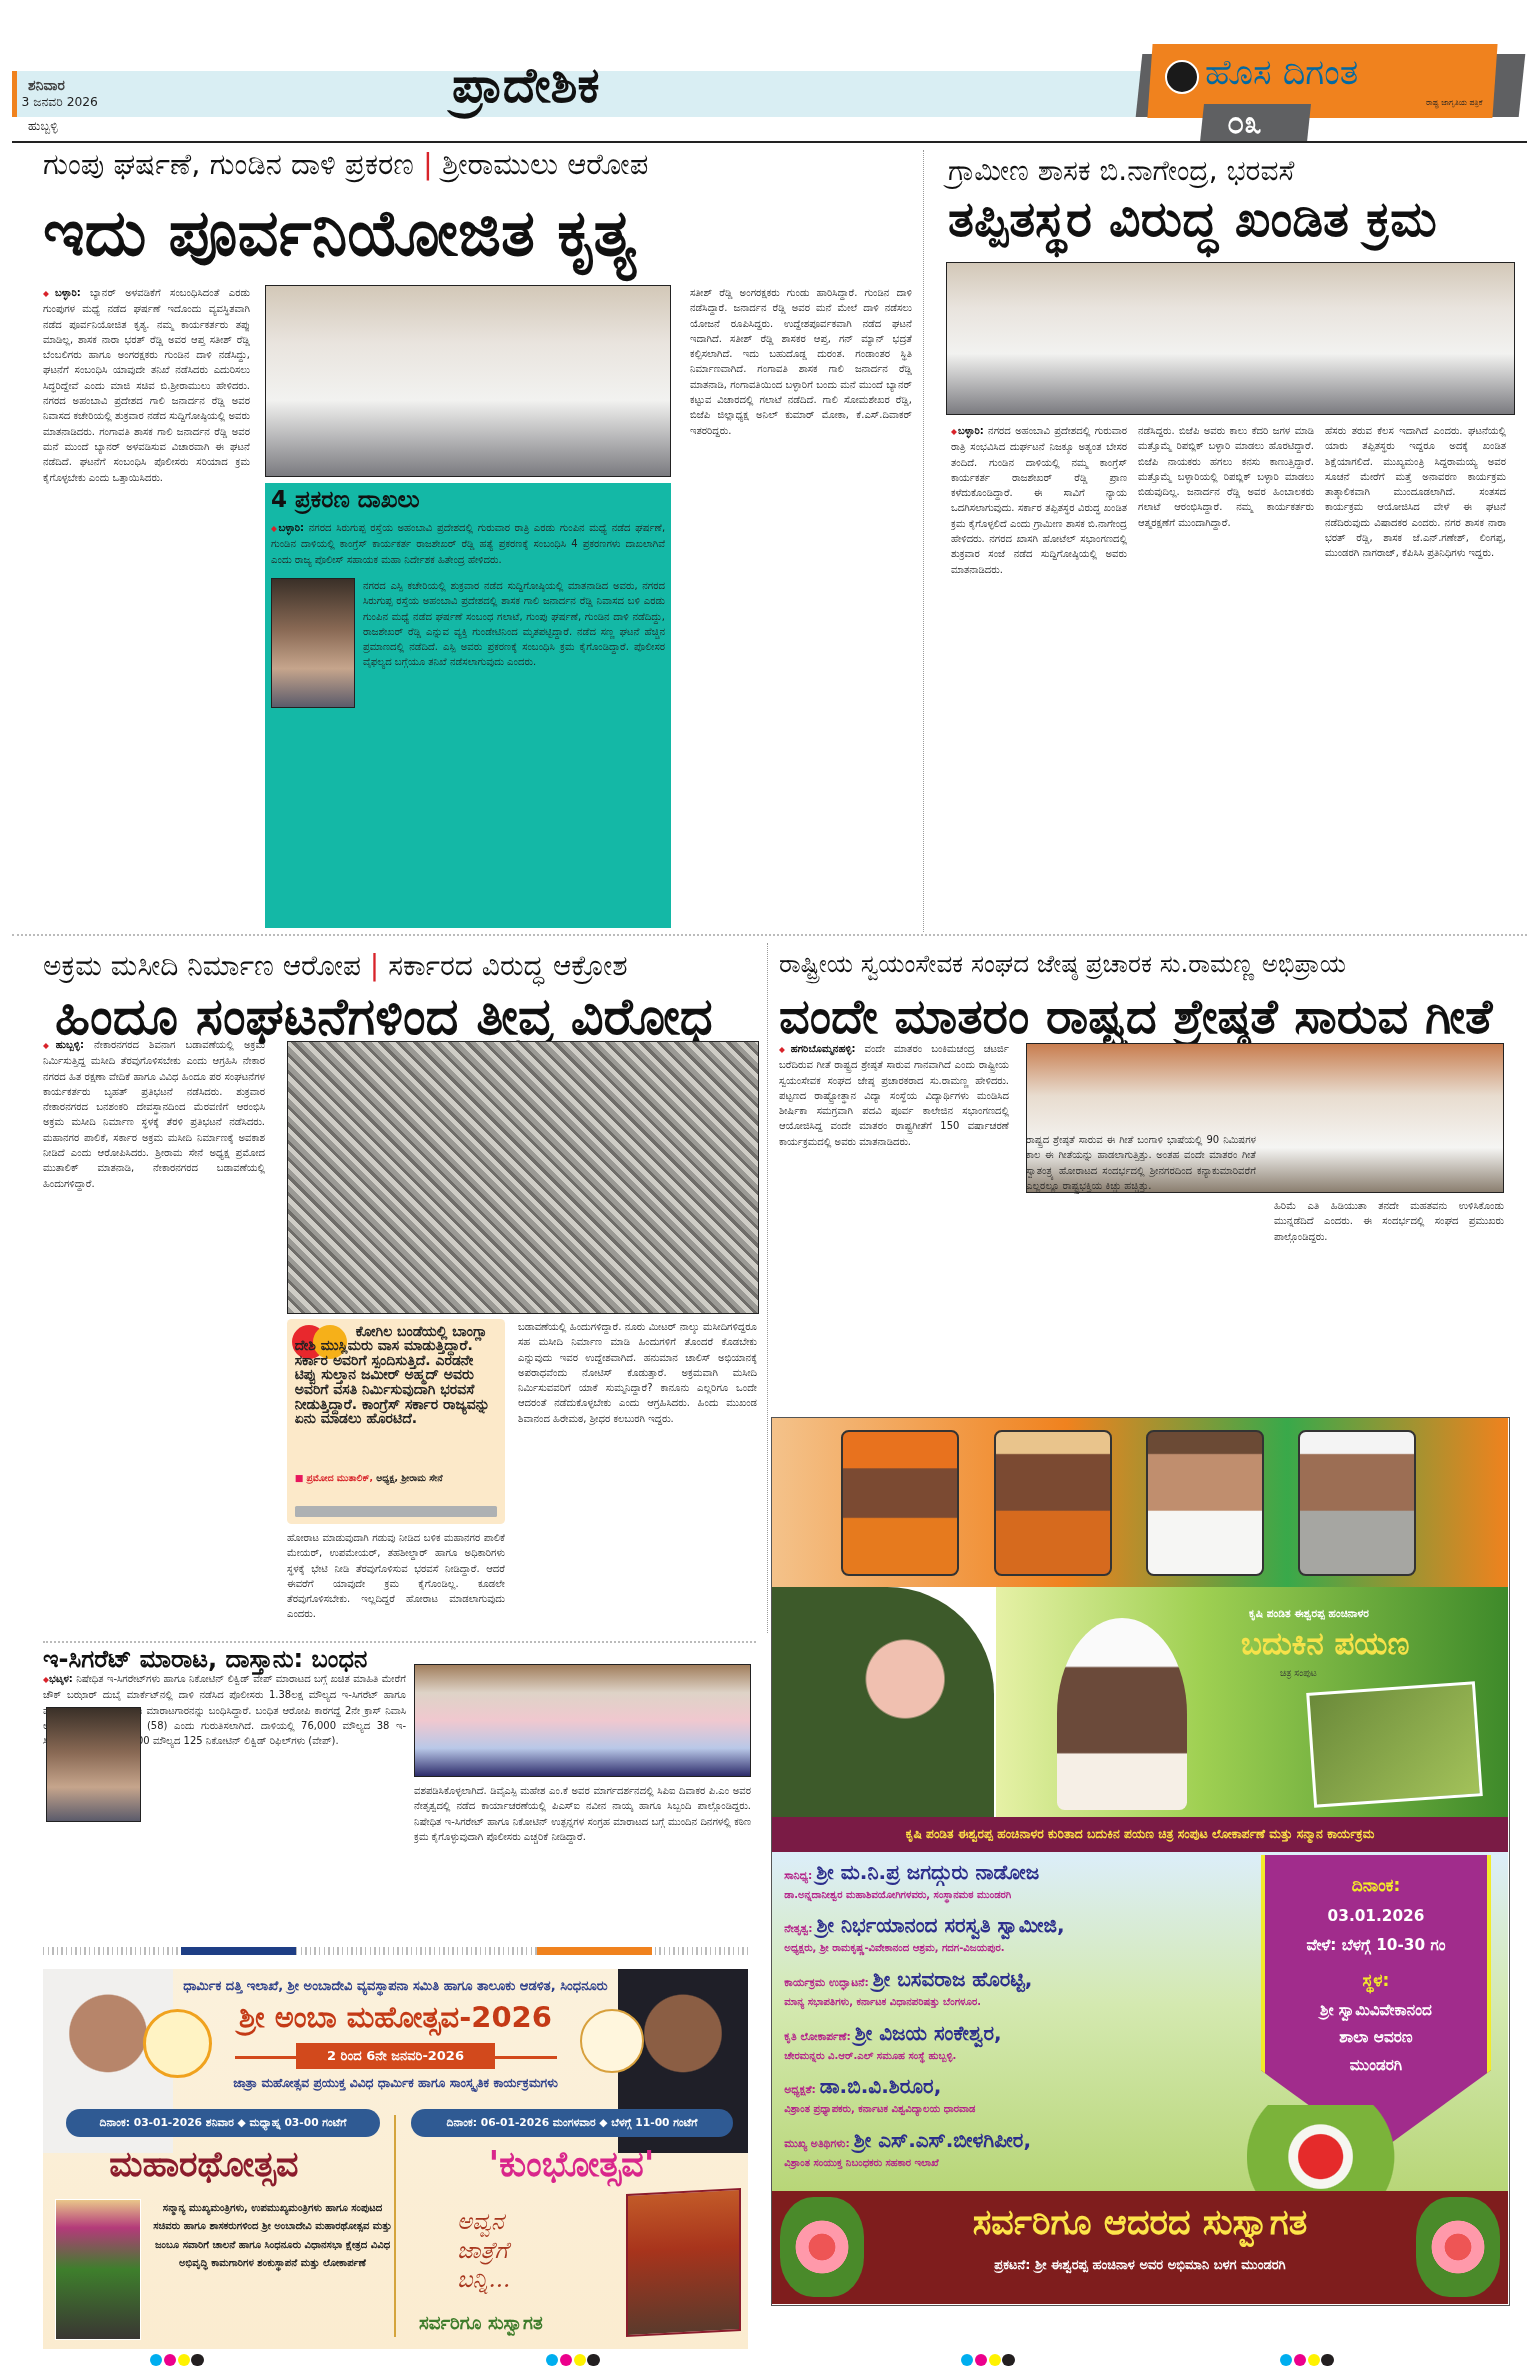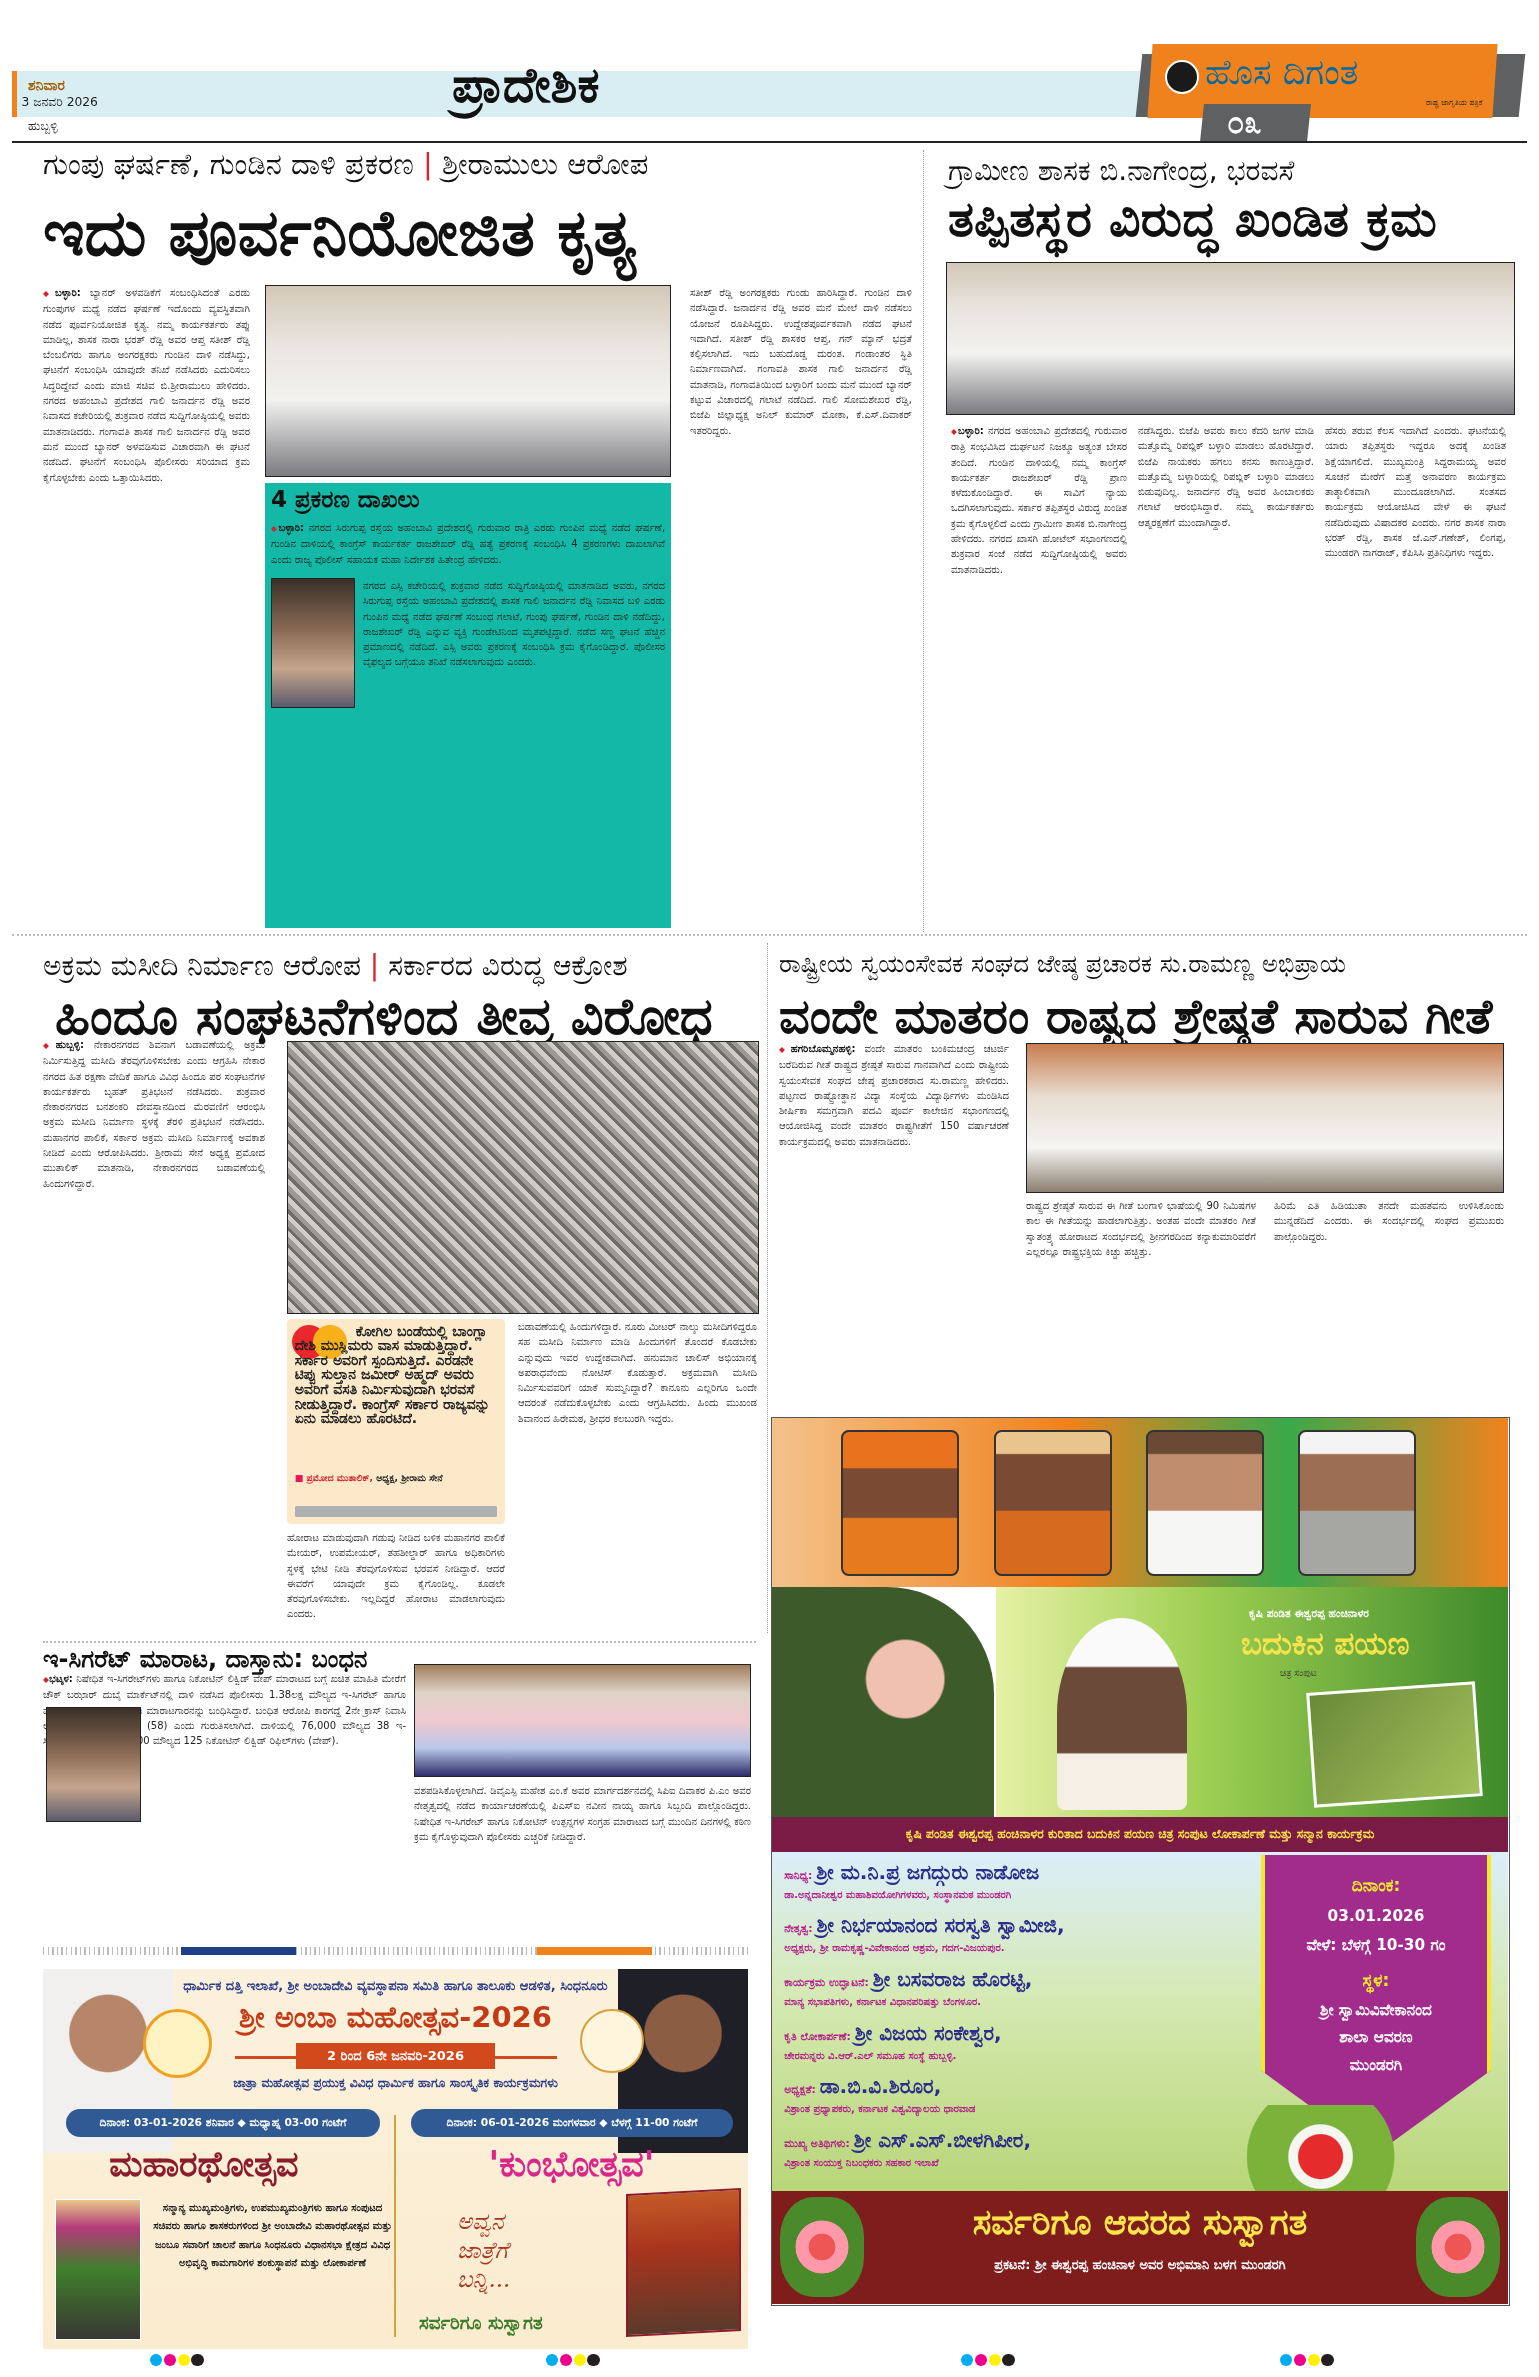--- a/index.html
+++ b/index.html
@@ -3,21 +3,21 @@
 <meta charset="utf-8">
 <style>
   * { box-sizing: border-box; margin: 0; padding: 0; }
   html, body { width: 1539px; height: 2377px; background: #fff; overflow: hidden; }
   body { font-family: "DejaVu Sans", sans-serif; color: #111; position: relative; }
   .abs { position: absolute; }
 
   
   .mast-band { left: 12.3px; top: 71px; width: 1150px; height: 46px; background: #d9eef3; }
   .mast-stripe { left: 12.3px; top: 71px; width: 4.6px; height: 46px; background: #f0821e; }
-  .mast-day { left: 28px; top: 77px; font-size: 14px; font-weight: bold; color: #a16207; }
+  .mast-day { left: 28px; top: 77px; font-size: 14px; font-weight: bold; color: #404040; }
   .mast-date { left: 21.5px; top: 95px; font-size: 12.3px; color: #222; }
   .mast-city { left: 28px; top: 119px; font-size: 12.3px; color: #222; }
   .mast-section { left: 452px; top: 61px; font-size: 49px; font-weight: bold; color: #111; line-height: 1; }
   .mast-rule { left: 12.3px; top: 141px; width: 1515px; height: 1.5px; background: #222; }
   .logo-back { left: 1139px; top: 54px; width: 383px; height: 63px; background: #5f6062; transform: skewX(-6deg); }
   .logo-box { left: 1150px; top: 44px; width: 345px; height: 74px; background: #f0821e; transform: skewX(-4deg); }
   .logo-emblem { left: 1165px; top: 60px; width: 34px; height: 34px; border-radius: 50%; background: #1a1a1a; border: 2.3px solid #fff; }
   .logo-title { left: 1205px; top: 55px; font-size: 35px; font-weight: normal; color: #0369a1; line-height: 1; }
   .logo-tag { left: 1426px; top: 98px; font-size: 7.7px; color: #222; }
   .page-no-box { left: 1202px; top: 104px; width: 107px; height: 38px; background: #5f6062; transform: skewX(-6deg); }
@@ -184,21 +184,21 @@
 
 <div class="abs col-rule-v" style="left:767px;top:943px;height:690px;"></div>
 
 <div class="abs kicker" style="left:779px;top:951px;font-size:24.5px;">ರಾಷ್ಟ್ರೀಯ ಸ್ವಯಂಸೇವಕ ಸಂಘದ ಜೇಷ್ಠ ಪ್ರಚಾರಕ ಸು.ರಾಮಣ್ಣ ಅಭಿಪ್ರಾಯ</div>
 <div class="abs headline" style="left:779px;top:992px;font-size:48px;">ವಂದೇ ಮಾತರಂ ರಾಷ್ಟ್ರದ ಶ್ರೇಷ್ಠತೆ ಸಾರುವ ಗೀತೆ</div>
 <div class="abs body-text" style="left:779px;top:1041px;width:230px;height:360px;">
   <span class="dateline">ಹಗರಿಬೊಮ್ಮನಹಳ್ಳಿ:</span>
   <span>ವಂದೇ ಮಾತರಂ ಬಂಕಿಮಚಂದ್ರ ಚಟರ್ಜಿ ಬರೆದಿರುವ ಗೀತೆ ರಾಷ್ಟ್ರದ ಶ್ರೇಷ್ಠತೆ ಸಾರುವ ಗಾನವಾಗಿದೆ ಎಂದು ರಾಷ್ಟ್ರೀಯ ಸ್ವಯಂಸೇವಕ ಸಂಘದ ಜೇಷ್ಠ ಪ್ರಚಾರಕರಾದ ಸು.ರಾಮಣ್ಣ ಹೇಳಿದರು. ಪಟ್ಟಣದ ರಾಷ್ಟ್ರೋತ್ಥಾನ ವಿದ್ಯಾ ಸಂಸ್ಥೆಯ ವಿದ್ಯಾರ್ಥಿಗಳು ಮಂಡಿಸಿದ ಶೀರ್ಷಿಕಾ ಸಮಗ್ರವಾಗಿ ಪದವಿ ಪೂರ್ವ ಕಾಲೇಜಿನ ಸಭಾಂಗಣದಲ್ಲಿ ಆಯೋಜಿಸಿದ್ದ ವಂದೇ ಮಾತರಂ ರಾಷ್ಟ್ರಗೀತೆಗೆ 150 ವರ್ಷಾಚರಣೆ ಕಾರ್ಯಕ್ರಮದಲ್ಲಿ ಅವರು ಮಾತನಾಡಿದರು.</span>
 </div>
 <div class="abs photo photo-group" style="left:1026px;top:1043px;width:478px;height:150px;"></div>
-<div class="abs body-text" style="left:1026px;top:1198px;width:230px;height:204px;">ರಾಷ್ಟ್ರದ ಶ್ರೇಷ್ಠತೆ ಸಾರುವ ಈ ಗೀತೆ ಬಂಗಾಳಿ ಭಾಷೆಯಲ್ಲಿ 90 ನಿಮಿಷಗಳ ಕಾಲ ಈ ಗೀತೆಯನ್ನು ಹಾಡಲಾಗುತ್ತಿತ್ತು. ಅಂತಹ ವಂದೇ ಮಾತರಂ ಗೀತೆ ಸ್ವಾತಂತ್ರ್ಯ ಹೋರಾಟದ ಸಂದರ್ಭದಲ್ಲಿ ಶ್ರೀನಗರದಿಂದ ಕನ್ಯಾಕುಮಾರಿವರೆಗೆ ಎಲ್ಲರಲ್ಲೂ ರಾಷ್ಟ್ರಭಕ್ತಿಯ ಕಿಚ್ಚು ಹಚ್ಚಿತ್ತು.</div>
+<div class="abs body-text" style="left:1026px;top:1132px;width:230px;height:204px;">ರಾಷ್ಟ್ರದ ಶ್ರೇಷ್ಠತೆ ಸಾರುವ ಈ ಗೀತೆ ಬಂಗಾಳಿ ಭಾಷೆಯಲ್ಲಿ 90 ನಿಮಿಷಗಳ ಕಾಲ ಈ ಗೀತೆಯನ್ನು ಹಾಡಲಾಗುತ್ತಿತ್ತು. ಅಂತಹ ವಂದೇ ಮಾತರಂ ಗೀತೆ ಸ್ವಾತಂತ್ರ್ಯ ಹೋರಾಟದ ಸಂದರ್ಭದಲ್ಲಿ ಶ್ರೀನಗರದಿಂದ ಕನ್ಯಾಕುಮಾರಿವರೆಗೆ ಎಲ್ಲರಲ್ಲೂ ರಾಷ್ಟ್ರಭಕ್ತಿಯ ಕಿಚ್ಚು ಹಚ್ಚಿತ್ತು.</div>
 <div class="abs body-text" style="left:1274px;top:1198px;width:230px;height:204px;">ಹಿರಿಮೆ ಎತಿ ಹಿಡಿಯುತಾ ತನದೇ ಮಹತವನು ಉಳಿಸಿಕೊಂಡು ಮುನ್ನಡೆದಿದೆ ಎಂದರು. ಈ ಸಂದರ್ಭದಲ್ಲಿ ಸಂಘದ ಪ್ರಮುಖರು ಪಾಲ್ಗೊಂಡಿದ್ದರು.</div>
 
 <div class="abs hr-dotted" style="left:43px;top:1641px;width:713px;"></div>
 <div class="abs" style="left:43px;top:1645px;font-size:24px;font-weight:bold;">ಇ-ಸಿಗರೆಟ್ ಮಾರಾಟ, ದಾಸ್ತಾನು: ಬಂಧನ</div>
 <div class="abs body-text" style="left:43px;top:1671px;width:363px;height:261px;">
   <span class="dateline">ಭಟ್ಕಳ:</span>
   <span>ನಿಷೇಧಿತ ಇ-ಸಿಗರೇಟ್‌ಗಳು ಹಾಗೂ ನಿಕೋಟಿನ್ ಲಿಕ್ವಿಡ್ ವೇಪ್ ಮಾರಾಟದ ಬಗ್ಗೆ ಖಚಿತ ಮಾಹಿತಿ ಮೇರೆಗೆ ಚೌಕ್ ಬಝಾರ್ ದುಬೈ ಮಾರ್ಕೆಟ್‌ನಲ್ಲಿ ದಾಳಿ ನಡೆಸಿದ ಪೊಲೀಸರು 1.38ಲಕ್ಷ ಮೌಲ್ಯದ ಇ-ಸಿಗರೆಟ್ ಹಾಗೂ ವೇಪ್‌ಗಳನ್ನು ವಶಪಡಿಸಿಕೊಂಡು ಮಾರಾಟಗಾರನನ್ನು ಬಂಧಿಸಿದ್ದಾರೆ. ಬಂಧಿತ ಆರೋಪಿ ಕಾರಗದ್ದೆ 2ನೇ ಕ್ರಾಸ್ ನಿವಾಸಿ ಅಬ್ದುಲ್ ರಹಮಾನ್ ಮುನ್ನಾ (58) ಎಂದು ಗುರುತಿಸಲಾಗಿದೆ. ದಾಳಿಯಲ್ಲಿ 76,000 ಮೌಲ್ಯದ 38 ಇ-ಸಿಗರೇಟ್‌ಗಳು ಹಾಗೂ 62,500 ಮೌಲ್ಯದ 125 ನಿಕೋಟಿನ್ ಲಿಕ್ವಿಡ್ ರಿಫಿಲ್‌ಗಳು (ವೇಪ್).</span>
 </div>
 <div class="abs portrait" style="left:46px;top:1707px;width:95px;height:115px;"></div>
 <div class="abs photo photo-vape" style="left:414px;top:1664px;width:337px;height:113px;"></div>

